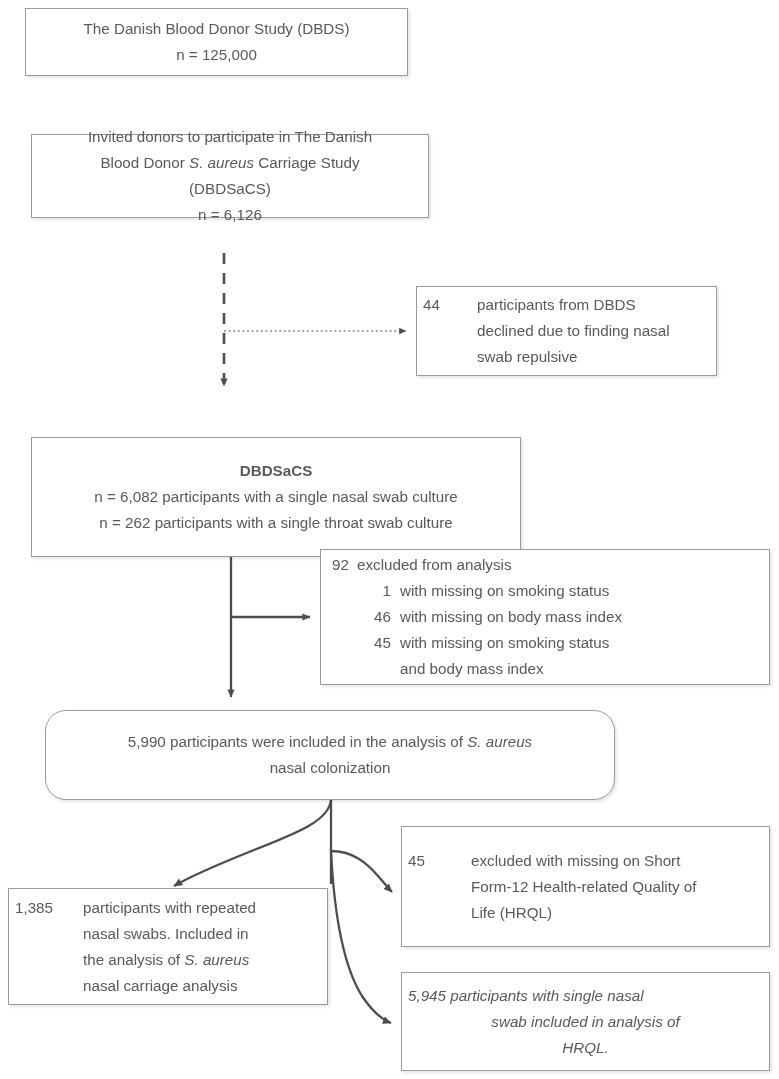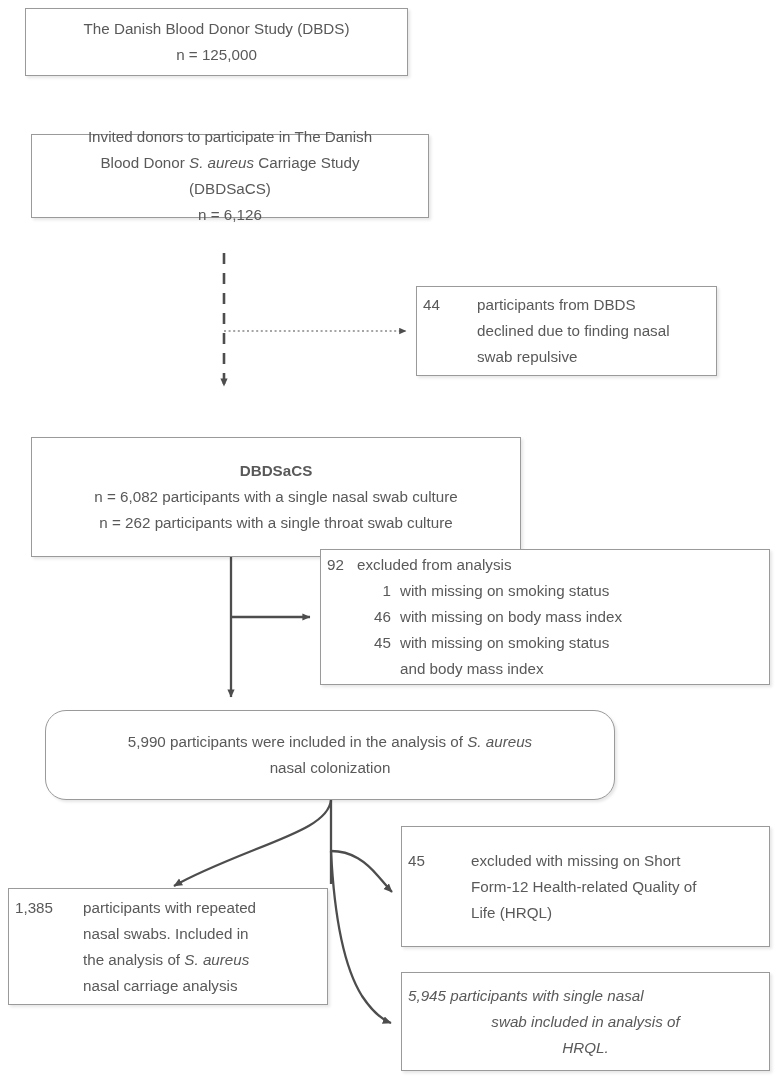--- a/index.html
+++ b/index.html
@@ -75,21 +75,21 @@
   #box-5945       { left: 401px; top: 972px;  width: 369px; height: 99px; }
 
   #box-declined .node-inner,
   #box-excluded92 .node-inner,
   #box-1385 .node-inner,
   #box-45hrql .node-inner,
   #box-5945 .node-inner { padding: 0 6px; }
 
   #box-declined .num   { width: 34px; margin-right: 20px; text-align: left; }
   #box-excluded92 .num { width: 64px; margin-right: 9px; }
-  #box-excluded92 .first .num { width: 22px; margin-right: 8px; text-align: left; }
+  #box-excluded92 .first .num { width: 22px; margin-right: 8px; text-align: right; }
   #box-1385 .num       { width: 56px; margin-right: 12px; text-align: left; }
   #box-45hrql .num     { width: 34px; margin-right: 29px; text-align: left; }
   #box-5945 .node-inner { text-align: center; font-style: italic; }
   #box-5945 .l1 { text-align: left; }
 </style>
 </head>
 <body>
 
 <div id="canvas">
 

